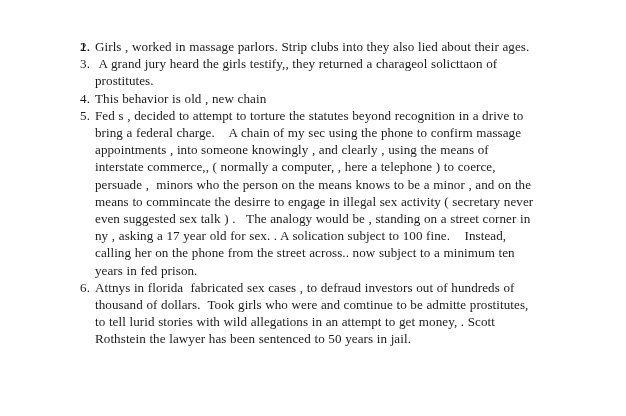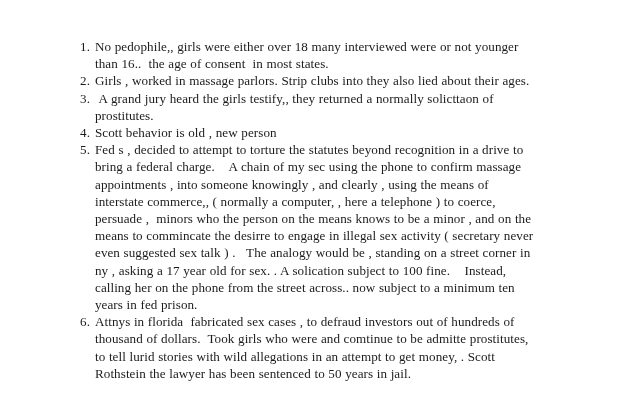--- a/index.html
+++ b/index.html
@@ -65,36 +65,35 @@
 </style>
 </head>
 <body>
 
 <div class="page">
   <div class="doc-body">
     <ol class="numbered-list">
 
       <li class="list-item">
         <span class="item-number">1.</span>
-        <span class="item-text">No pedophile,, girls were either over 18 many interviewed were or not younger than 16..  the age of consent  in most states.</span>
       </li>
 
       <li class="list-item">
         <span class="item-number">2.</span>
         <span class="item-text">Girls , worked in massage parlors. Strip clubs into they also lied about their ages.</span>
       </li>
 
       <li class="list-item">
         <span class="item-number">3.</span>
-        <span class="item-text"> A grand jury heard the girls testify,, they returned a normally solicttaon of prostitutes.</span>
+        <span class="item-text"> A grand jury heard the girls testify,, they returned a charageol solicttaon of prostitutes.</span>
       </li>
 
       <li class="list-item">
         <span class="item-number">4.</span>
-        <span class="item-text">Scott behavior is old , new person</span>
+        <span class="item-text">This behavior is old , new chain</span>
       </li>
 
       <li class="list-item">
         <span class="item-number">5.</span>
         <span class="item-text">Fed s , decided to attempt to torture the statutes beyond recognition in a drive to  bring a federal charge.    A chain of my sec using the phone to confirm massage appointments , into someone knowingly , and clearly , using the means of interstate commerce,, ( normally a computer, , here a telephone ) to coerce, persuade ,  minors who the person on the means knows to be a minor , and on the means to commincate the desirre to engage in illegal sex activity ( secretary never even suggested sex talk ) .   The analogy would be , standing on a street corner in ny , asking a 17 year old for sex. . A solication subject to 100 fine.    Instead, calling her on the phone from the street across.. now subject to a minimum ten years in fed prison.</span>
       </li>
 
       <li class="list-item">
         <span class="item-number">6.</span>
         <span class="item-text">Attnys in florida  fabricated sex cases , to defraud investors out of hundreds of thousand of dollars.  Took girls who were and comtinue to be admitte prostitutes, to tell lurid stories with wild allegations in an attempt to get money, . Scott Rothstein the lawyer has been sentenced to 50 years in jail.</span>

